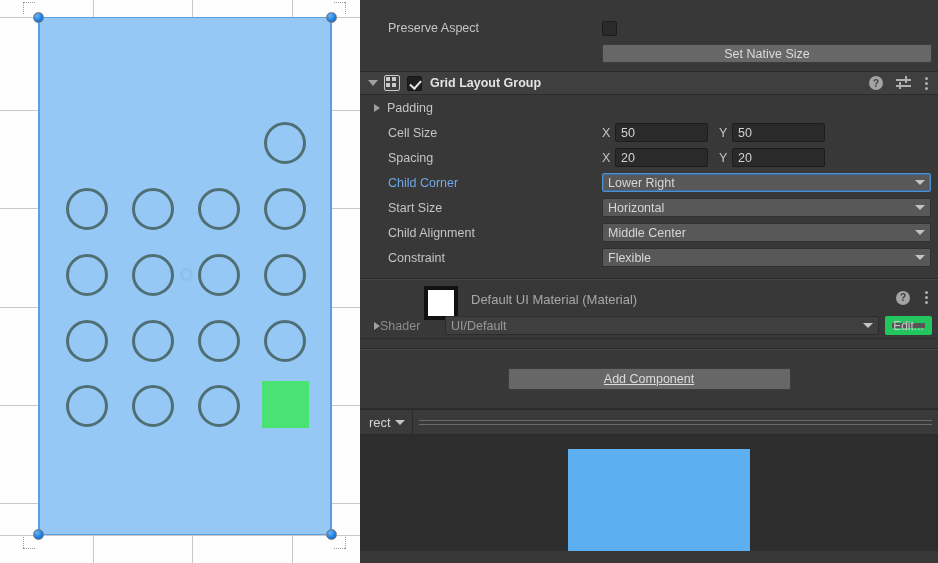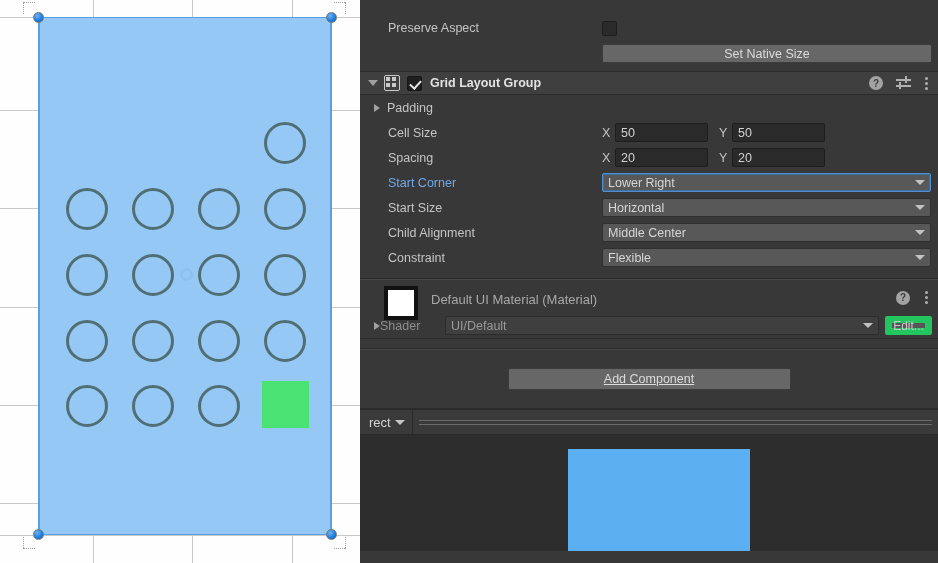--- a/index.html
+++ b/index.html
@@ -311,21 +311,21 @@
 
     <div class="row">
       <div class="label w">Spacing</div>
       <div class="axis">X</div>
       <div class="field" style="width:93px;">20</div>
       <div class="axis" style="margin-left:11px;">Y</div>
       <div class="field" style="width:93px;">20</div>
     </div>
 
     <div class="row">
-      <div class="label w label-blue">Start Corner</div>
+      <div class="label w label-blue">Child Corner</div>
       <div class="dropdown focused" style="width:329px;">
         <span>Lower Right</span>
         <span class="dd-arrow"></span>
       </div>
     </div>
 
     <div class="row">
       <div class="label w">Start Size</div>
       <div class="dropdown" style="width:329px;">
         <span>Horizontal</span>
@@ -346,21 +346,21 @@
       <div class="dropdown" style="width:329px;gap:43px;">
         <span>Flexible</span>
         <span class="dd-arrow"></span>
       </div>
     </div>
 
     <div style="height:8px"></div>
     <div class="sep"></div>
     <div class="sep-light"></div>
 
-    <div class="mat-block" style="padding-top:6px; height:58px; position:relative;">
+    <div class="mat-block" style="padding-top:6px; height:58px; position:relative;padding-left:40px;">
       <div style="display:flex; align-items:flex-start; padding-left:24px;">
         <div class="mat-swatch"></div>
         <div class="mat-title" style="margin-left:13px; margin-top:6px;">Default UI Material (Material)</div>
         <div class="hdr-icons" style="margin-top:4px; gap:14px;">
           <div class="ic-help">?</div>
           <div class="ic-dots">
               <b></b>
               <b></b>
               <b></b>
             </div>

